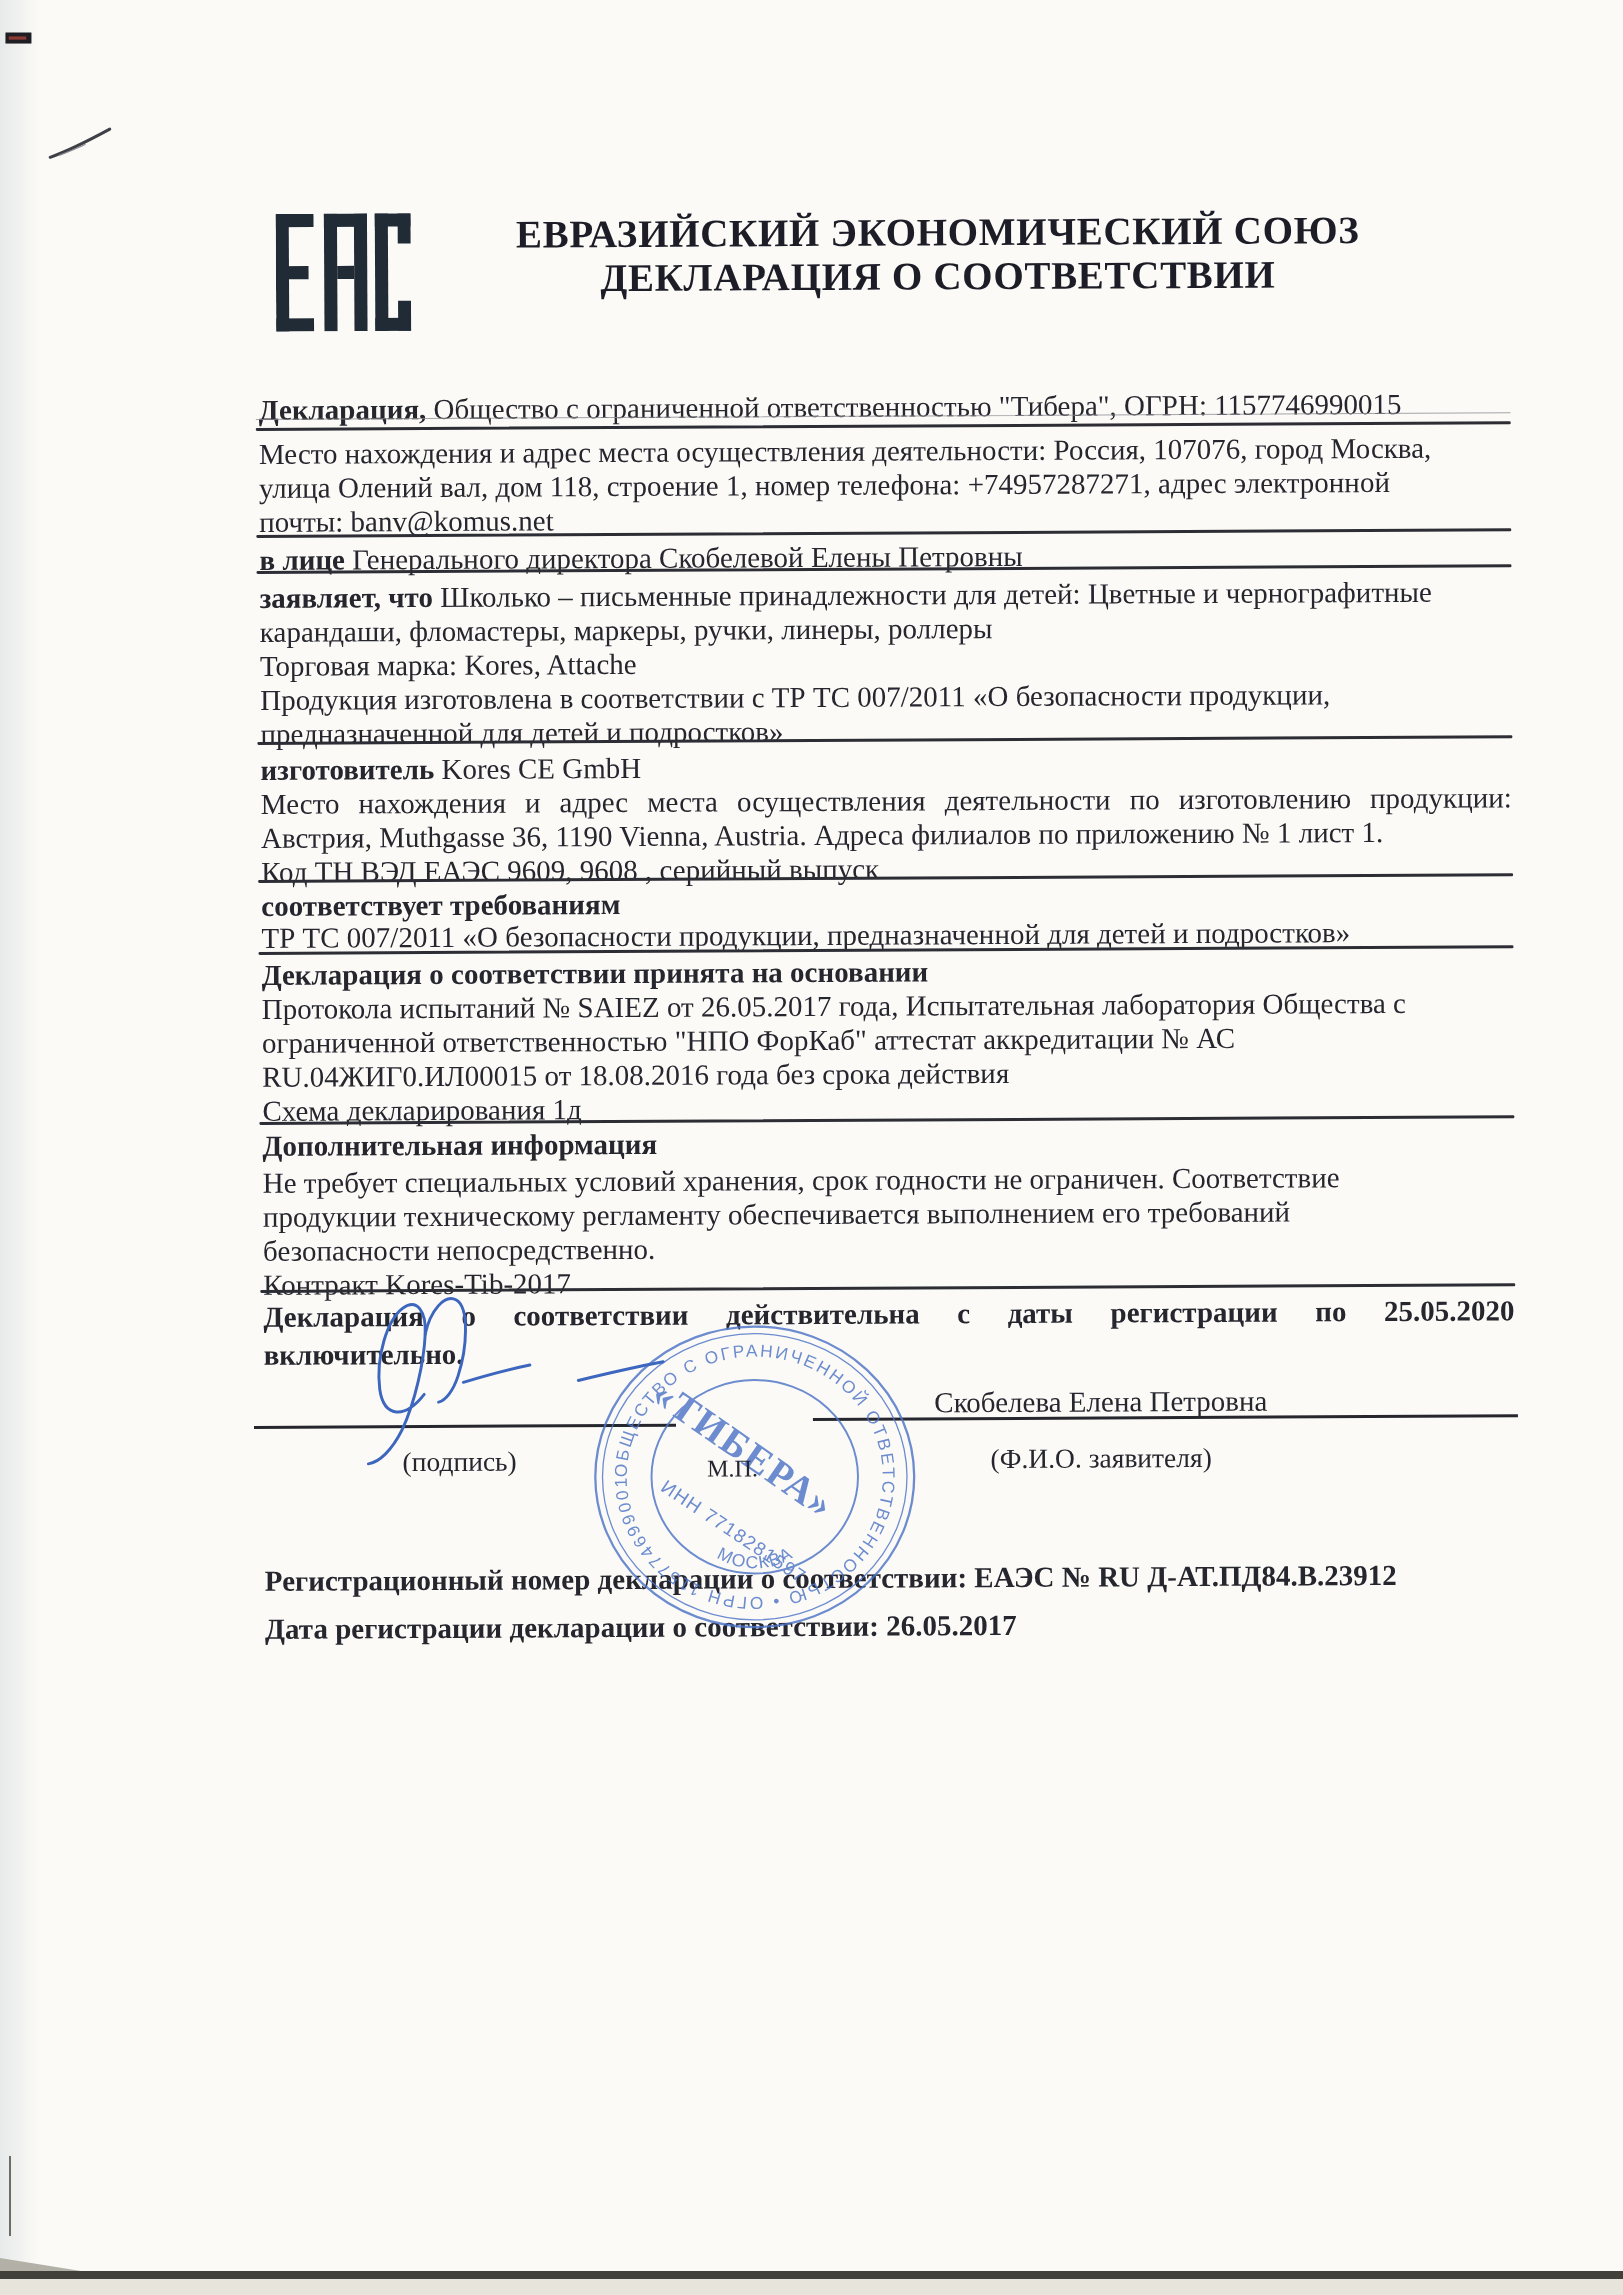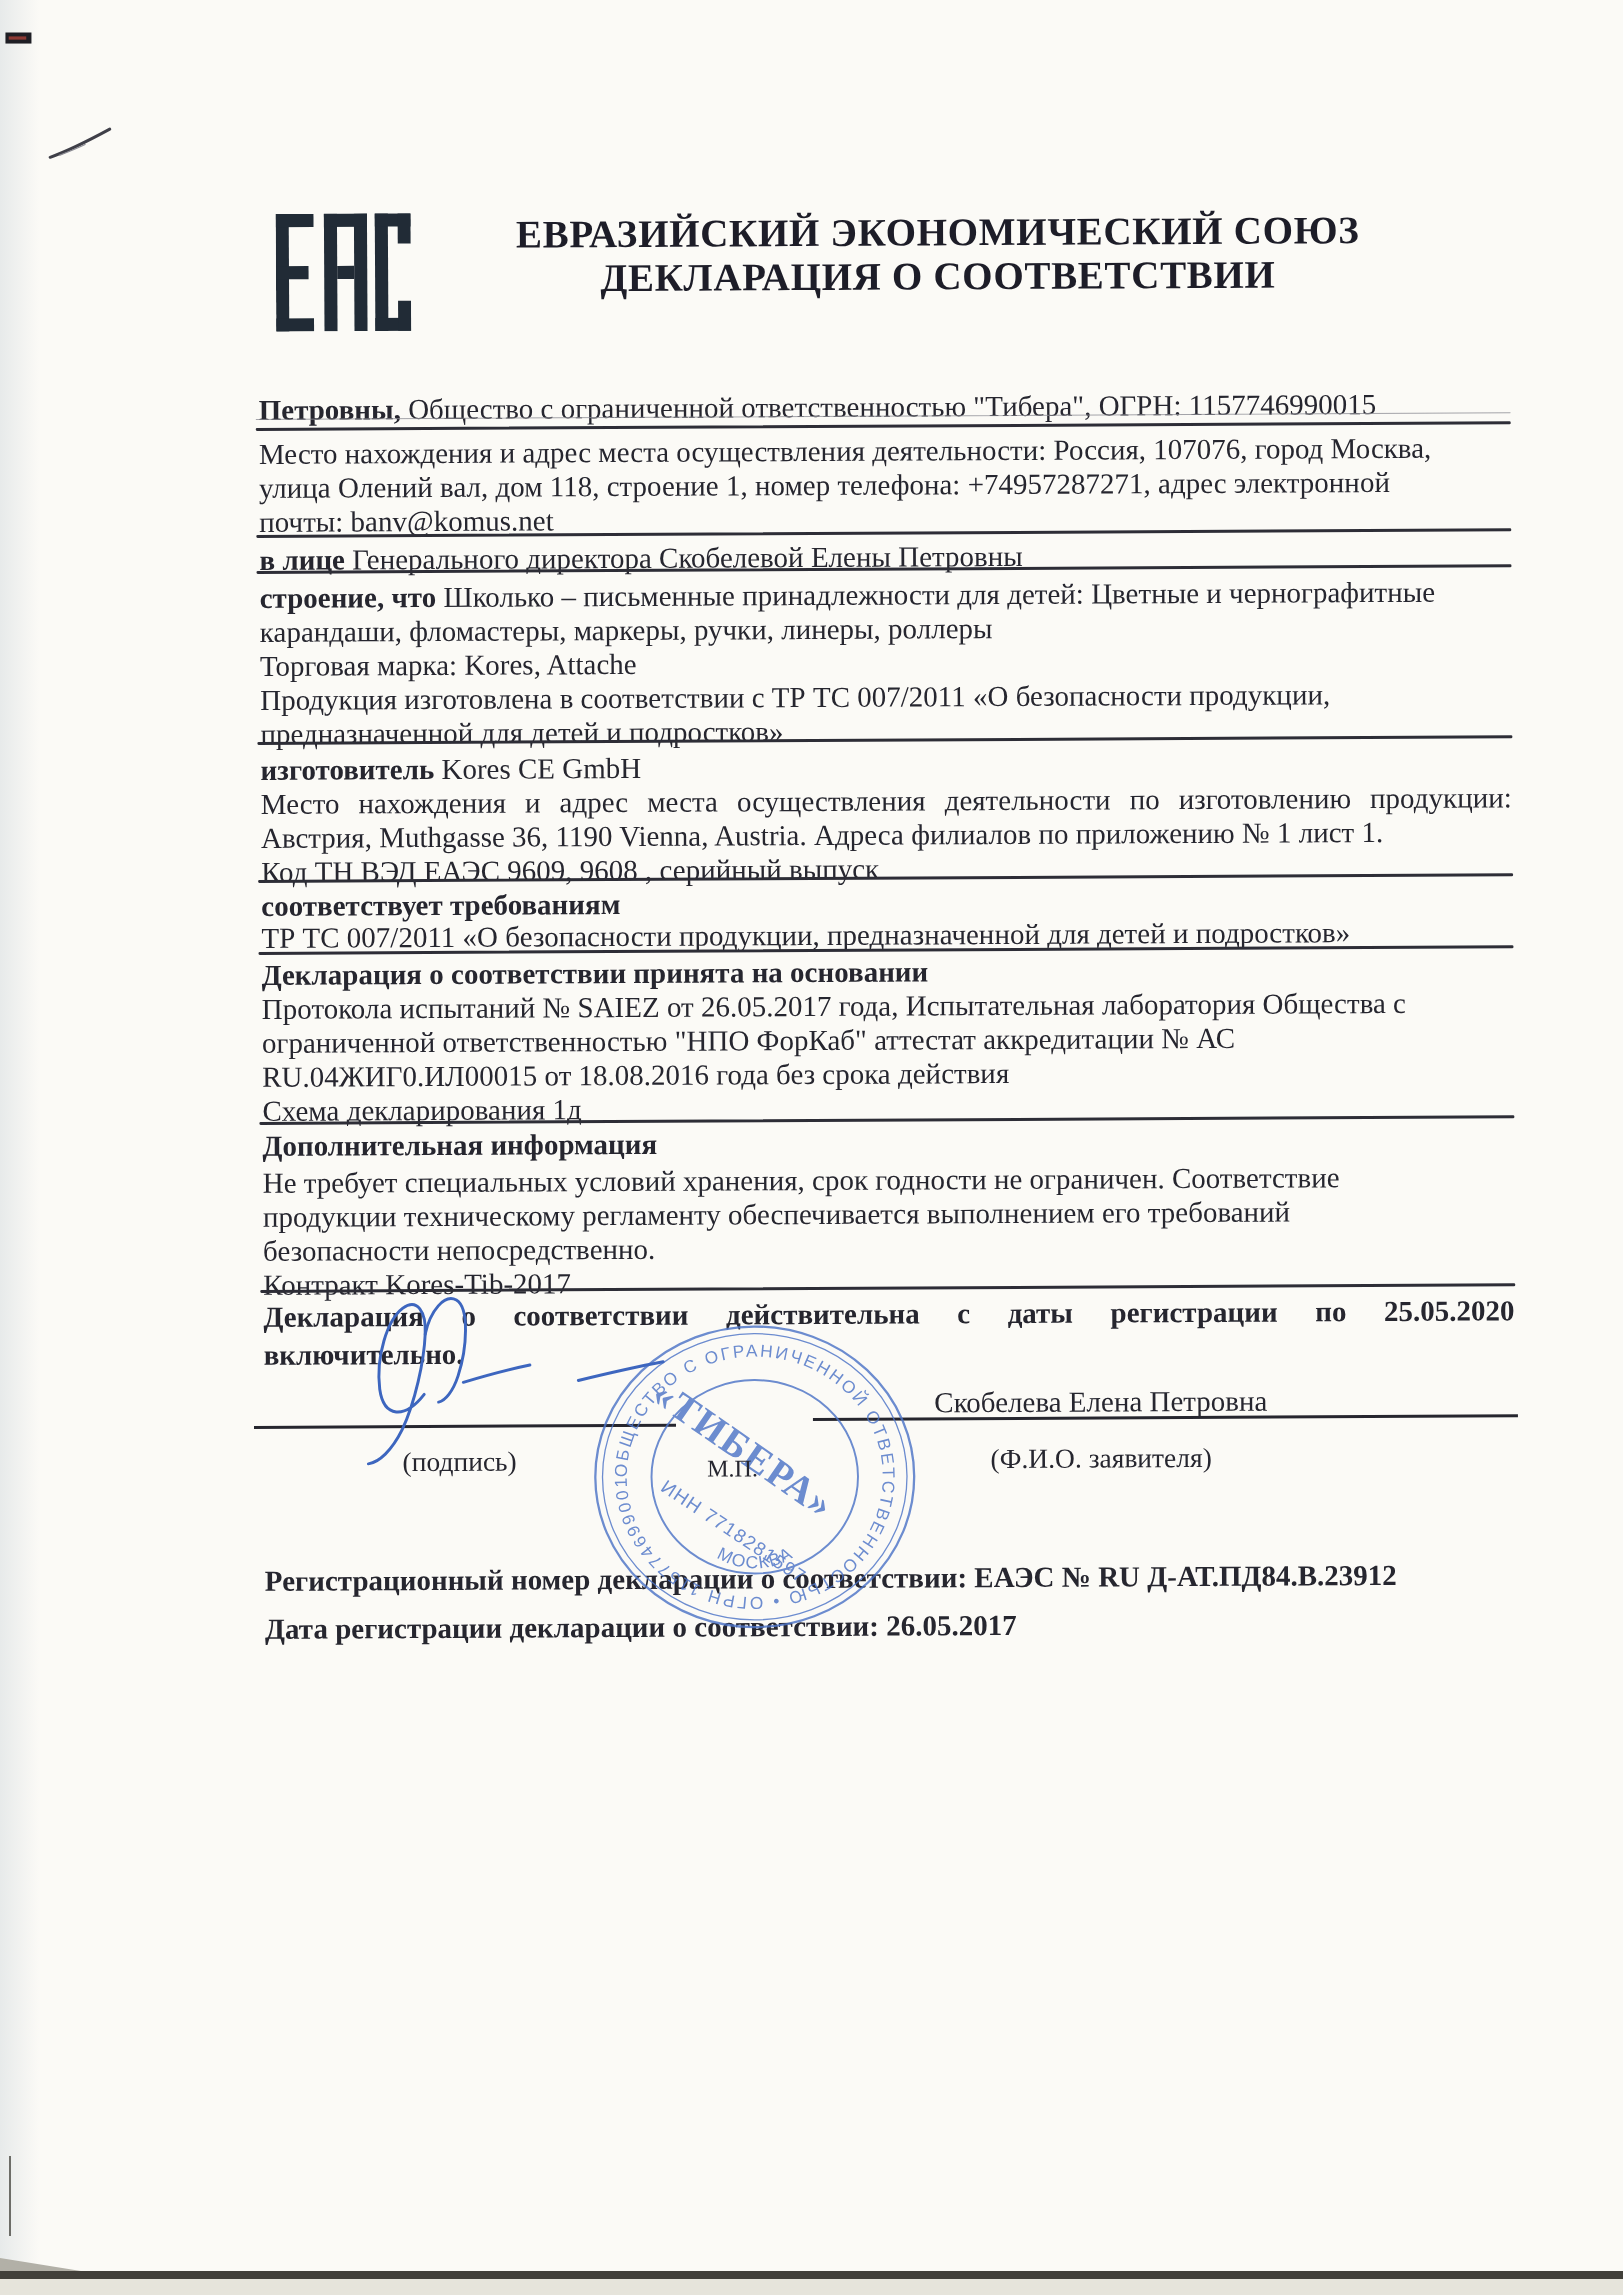--- a/index.html
+++ b/index.html
@@ -65,36 +65,36 @@
       <rect x="187" y="0" width="20" height="46"></rect>
       <rect x="152" y="160" width="55" height="20"></rect>
       <rect x="187" y="134" width="20" height="46"></rect>
     </svg>
 
     <div class="title">
       <div>ЕВРАЗИЙСКИЙ ЭКОНОМИЧЕСКИЙ СОЮЗ</div>
       <div>ДЕКЛАРАЦИЯ О СООТВЕТСТВИИ</div>
     </div>
 
-    <div class="t" style="top:390px;"><span class="b">Петровны,</span><span> Общество с ограниченной ответственностью "Тибера", ОГРН: 1157746990015</span></div>
+    <div class="t" style="top:390px;"><span class="b">Декларация,</span><span> Общество с ограниченной ответственностью "Тибера", ОГРН: 1157746990015</span></div>
 
     <div class="rule faint" style="top:416px;"></div>
     <div class="rule" style="top:425px;"></div>
 
     <div class="t" style="top:434px;">Место нахождения и адрес места осуществления деятельности: Россия, 107076, город Москва,</div>
     <div class="t" style="top:468px;">улица Олений вал, дом 118, строение 1, номер телефона: +74957287271, адрес электронной</div>
     <div class="t" style="top:502px;">почты: banv@komus.net</div>
 
     <div class="rule" style="top:532px;"></div>
 
     <div class="t" style="top:540px;"><span class="b">в лице</span><span> Генерального директора Скобелевой Елены Петровны</span></div>
 
     <div class="rule" style="top:568px;"></div>
 
-    <div class="t" style="top:578px;"><span class="b">строение, что</span><span> Школько – письменные принадлежности для детей: Цветные и чернографитные</span></div>
+    <div class="t" style="top:578px;"><span class="b">заявляет, что</span><span> Школько – письменные принадлежности для детей: Цветные и чернографитные</span></div>
     <div class="t" style="top:612px;">карандаши, фломастеры, маркеры, ручки, линеры, роллеры</div>
     <div class="t" style="top:646px;">Торговая марка: Kores, Attache</div>
     <div class="t" style="top:680px;">Продукция изготовлена в соответствии с ТР ТС 007/2011 «О безопасности продукции,</div>
     <div class="t" style="top:714px;">предназначенной для детей и подростков»</div>
 
     <div class="rule" style="top:739px;"></div>
 
     <div class="t" style="top:750px;"><span class="b">изготовитель</span><span>  Kores CE GmbH</span></div>
     <div class="t stretch" style="top:784px;">Место нахождения и адрес места осуществления деятельности по изготовлению продукции:</div>
     <div class="t" style="top:818px;">Австрия, Muthgasse 36, 1190 Vienna, Austria. Адреса филиалов по приложению № 1 лист 1.</div>

